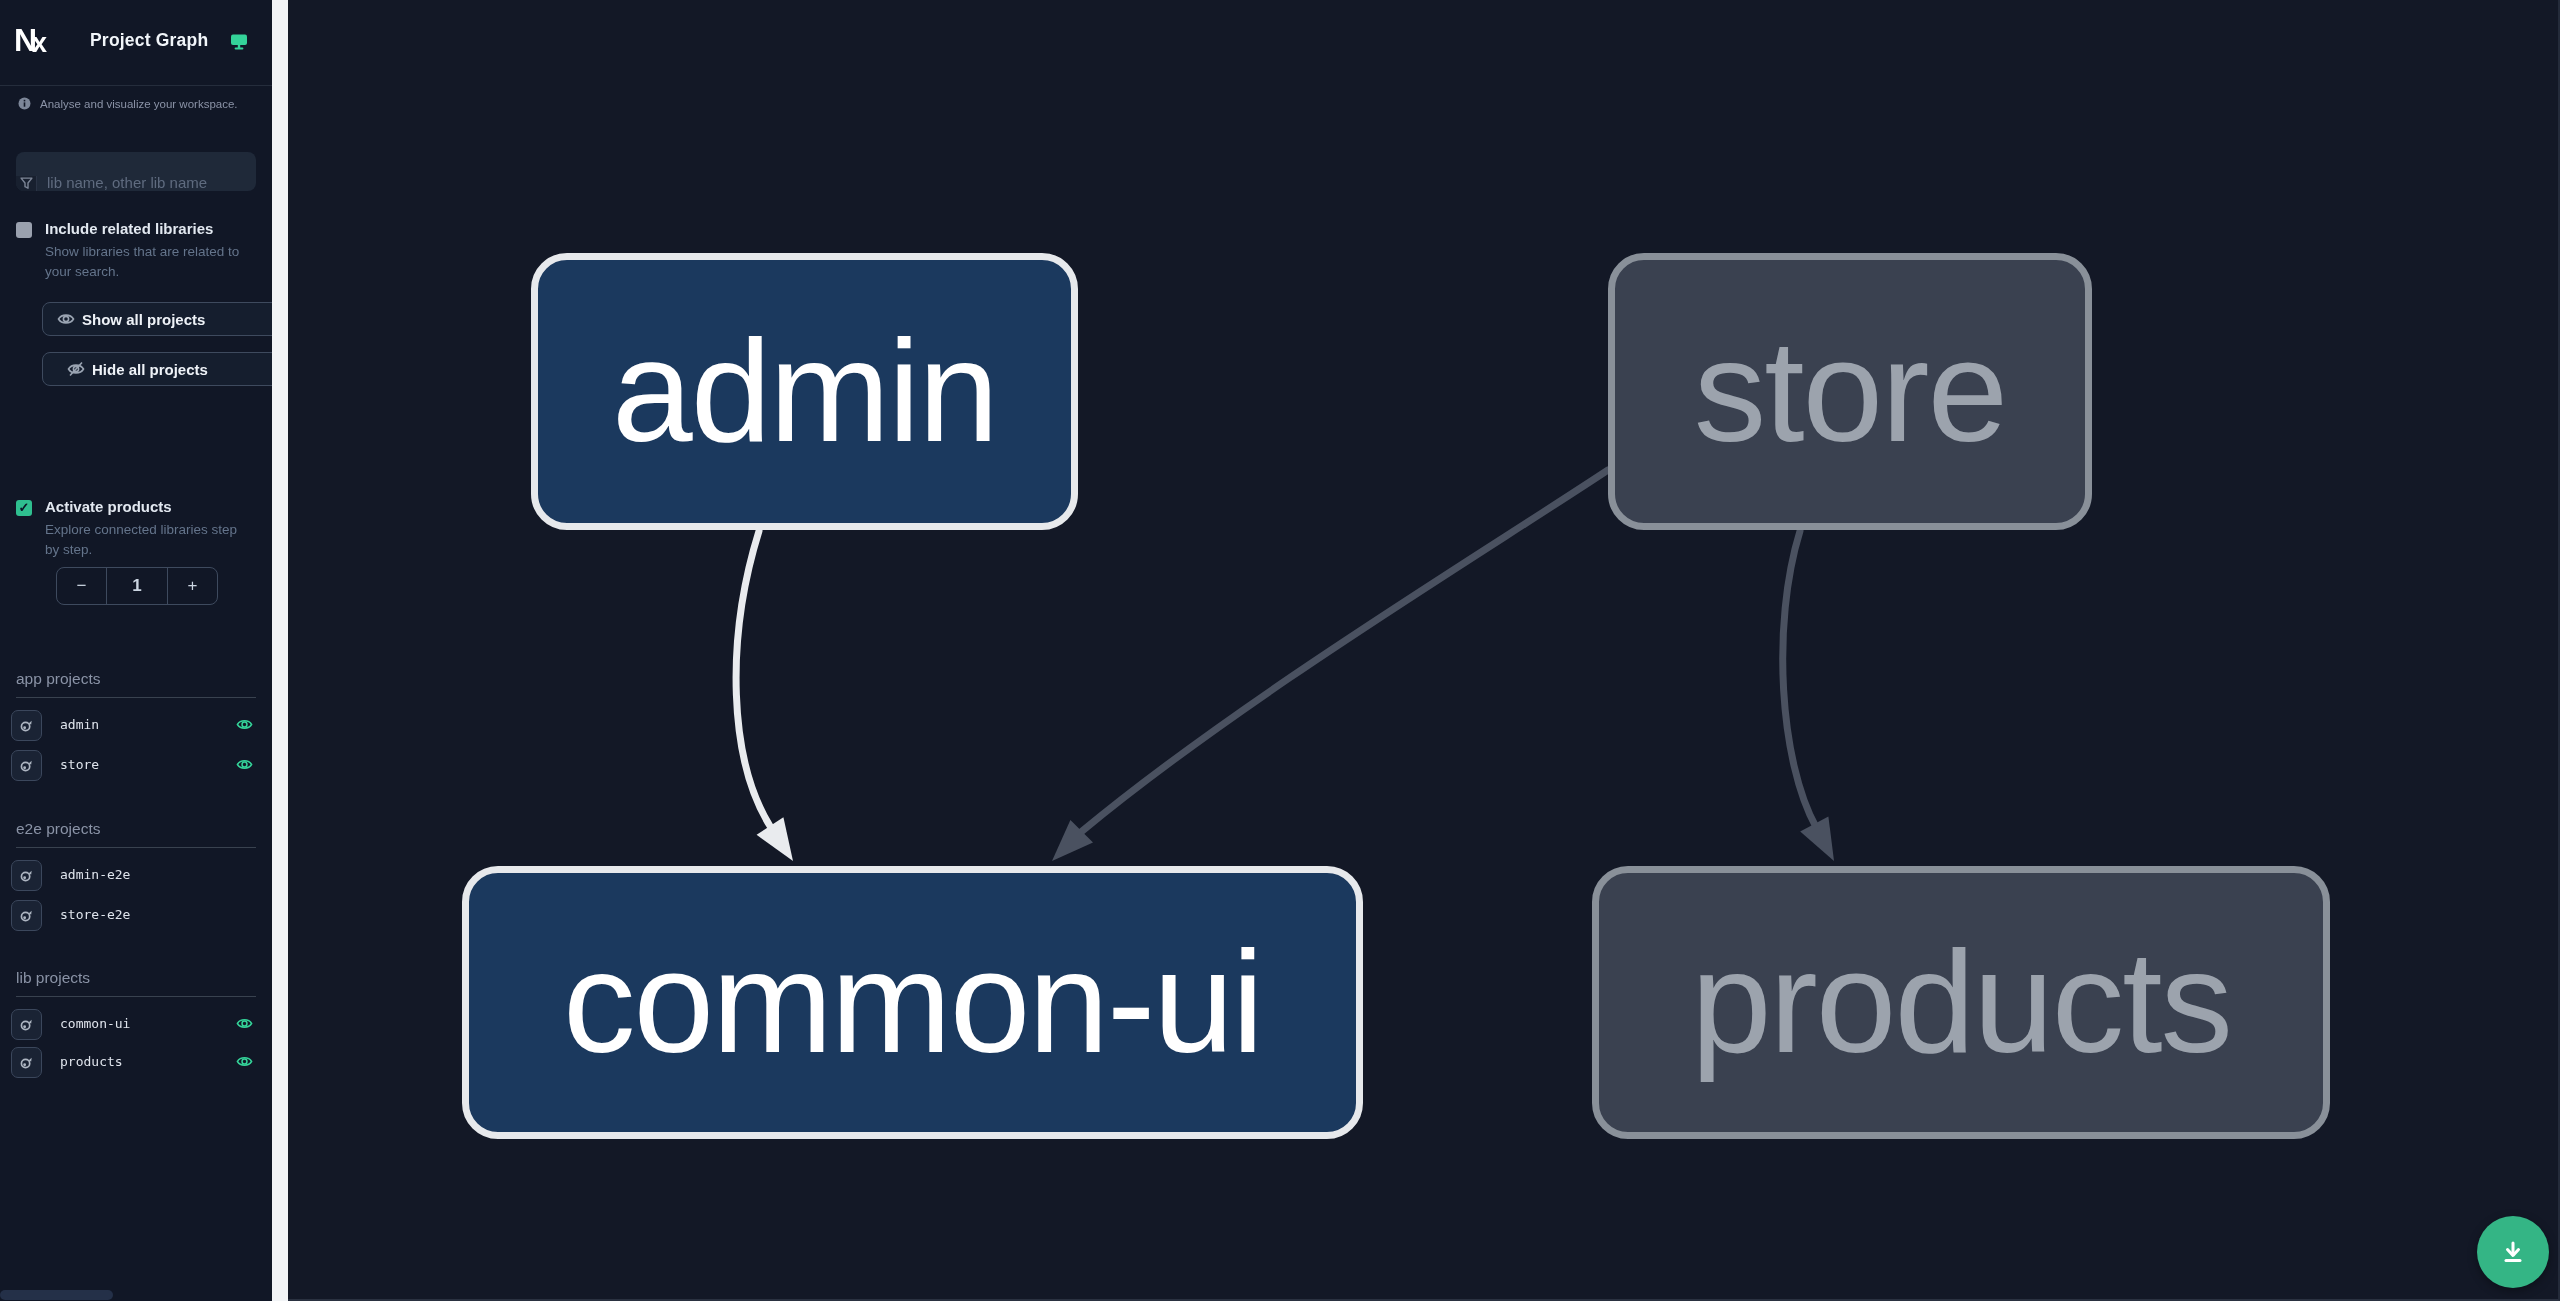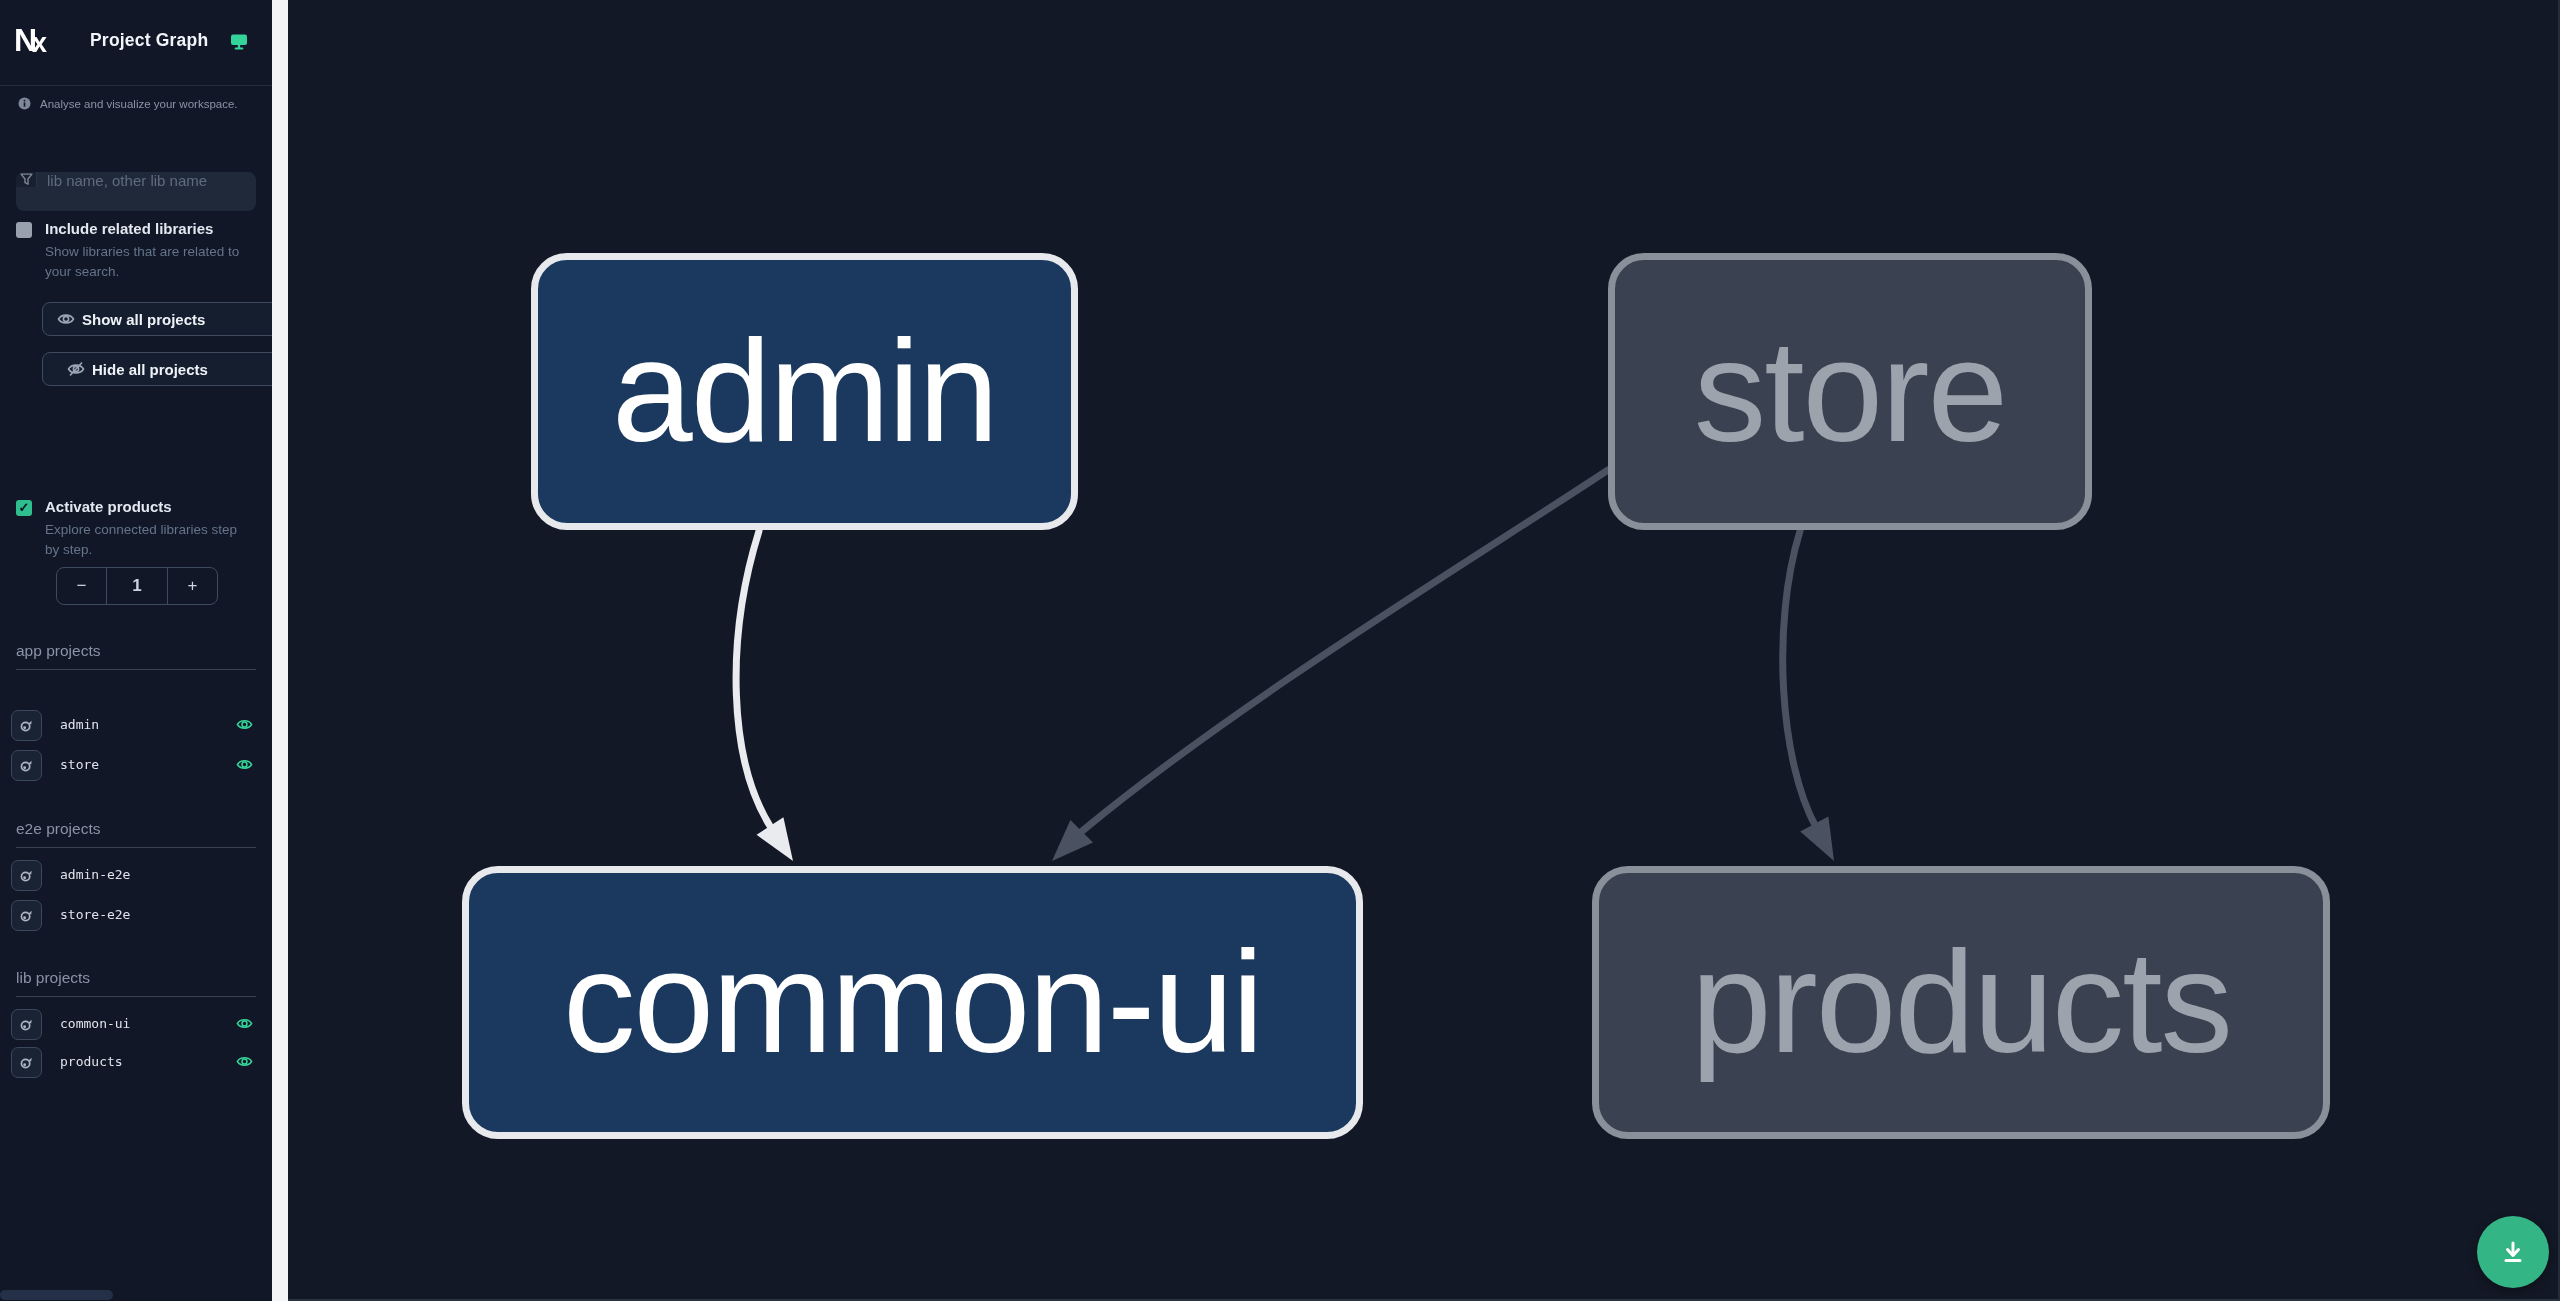--- a/index.html
+++ b/index.html
@@ -9,21 +9,21 @@
   
   .sidebar{position:absolute;left:0;top:0;width:272px;height:1301px;background:#111726;}
   .sb-header{position:absolute;left:0;top:0;width:272px;height:85px;border-bottom:1px solid #252d3c;}
   .logo{position:absolute;left:14px;top:23px;}
   .app-title{position:absolute;left:90px;top:30px;font-size:17.5px;font-weight:bold;color:#f1f5f9;letter-spacing:.2px;}
   .monitor-ic{position:absolute;left:230px;top:33px;}
   .tagline-row{position:absolute;left:18px;top:97px;display:flex;align-items:flex-end;gap:9px;}
   .tagline{font-size:11.5px;color:#8b93a7;}
 
   .searchbox{position:absolute;left:16px;top:152px;width:240px;height:39px;background:#1f2939;
-             border-radius:8px;display:flex;align-items:flex-start;overflow:hidden;margin-top:20px;}
+             border-radius:8px;display:flex;align-items:flex-end;overflow:hidden;}
   .search-ic-seg{width:33px;background:#18202f;border-right:1px solid #2a3345;display:flex;align-items:center;justify-content:center;}
   .searchbox input{flex:1;background:transparent;border:none;outline:none;color:#cbd5e1;
              font-size:15px;padding:0 10px;font-family:"Liberation Sans",sans-serif;}
   .searchbox input::placeholder{color:#5f6b7f;}
 
   .cb-row{position:absolute;left:16px;width:240px;}
   .cb-box{position:absolute;left:0;top:2px;width:16px;height:16px;border-radius:3px;}
   .cb-gray{background:#9aa1ae;}
   .cb-white{background:#ffffff;}
   .cb-green{background:#2fbf8f;color:#0c1526;font-size:13px;font-weight:bold;
@@ -137,21 +137,21 @@
     <div class="cb-label">Activate products</div>
     <div class="cb-desc">Explore connected libraries step by step.</div>
   </div>
 
   <div class="stepper">
     <div class="cell step-btn">−</div>
     <div class="cell step-val">1</div>
     <div class="cell step-btn">+</div>
   </div>
 
-  <div class="sec-header" style="top:642px;">app projects</div>
+  <div class="sec-header" style="top:670px;">app projects</div>
 
   <div class="proj-row" style="top:710px;">
     <div class="proj-ic">
       <svg width="15" height="15" viewBox="0 0 16 16">
         <circle cx="7" cy="9" r="4.4" fill="none" stroke="#aeb6c2" stroke-width="1.8"></circle>
         <circle cx="6" cy="10.4" r="1.5" fill="#aeb6c2"></circle>
         <path d="M10.2 5.8 L13.5 2.8 L13 7" fill="#aeb6c2"></path>
       </svg>
     </div>
     <div class="proj-name">admin</div>

